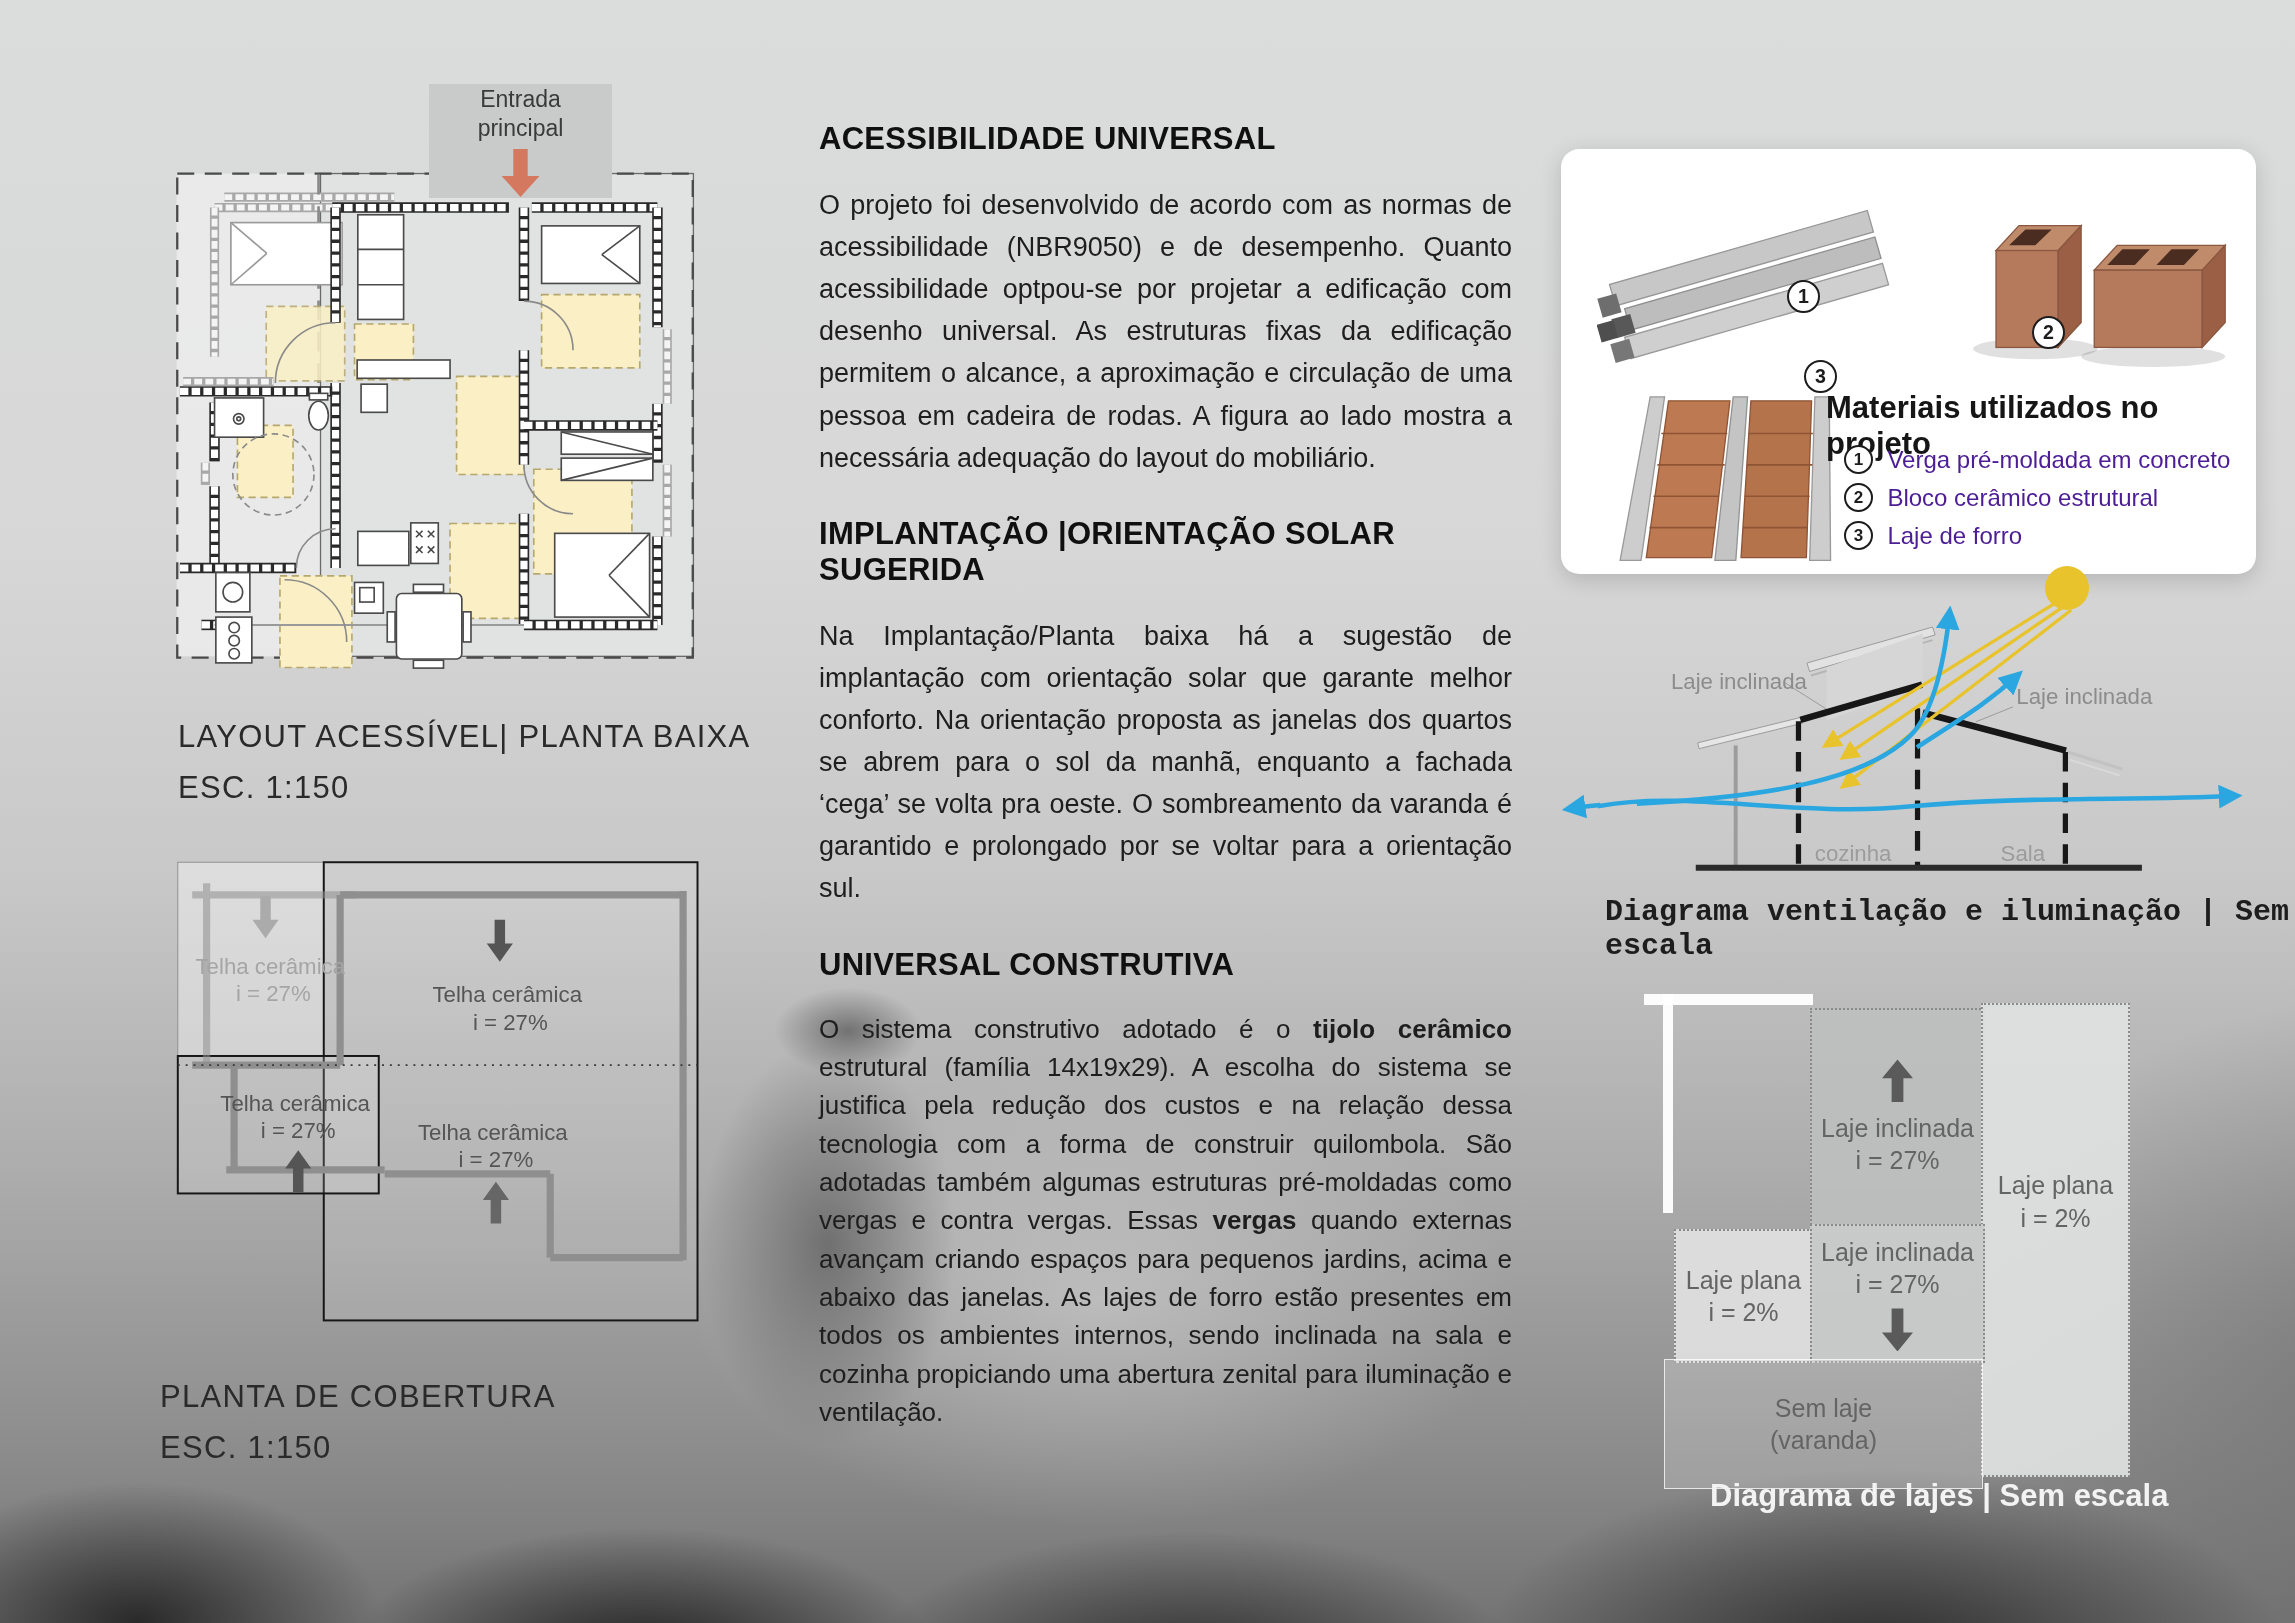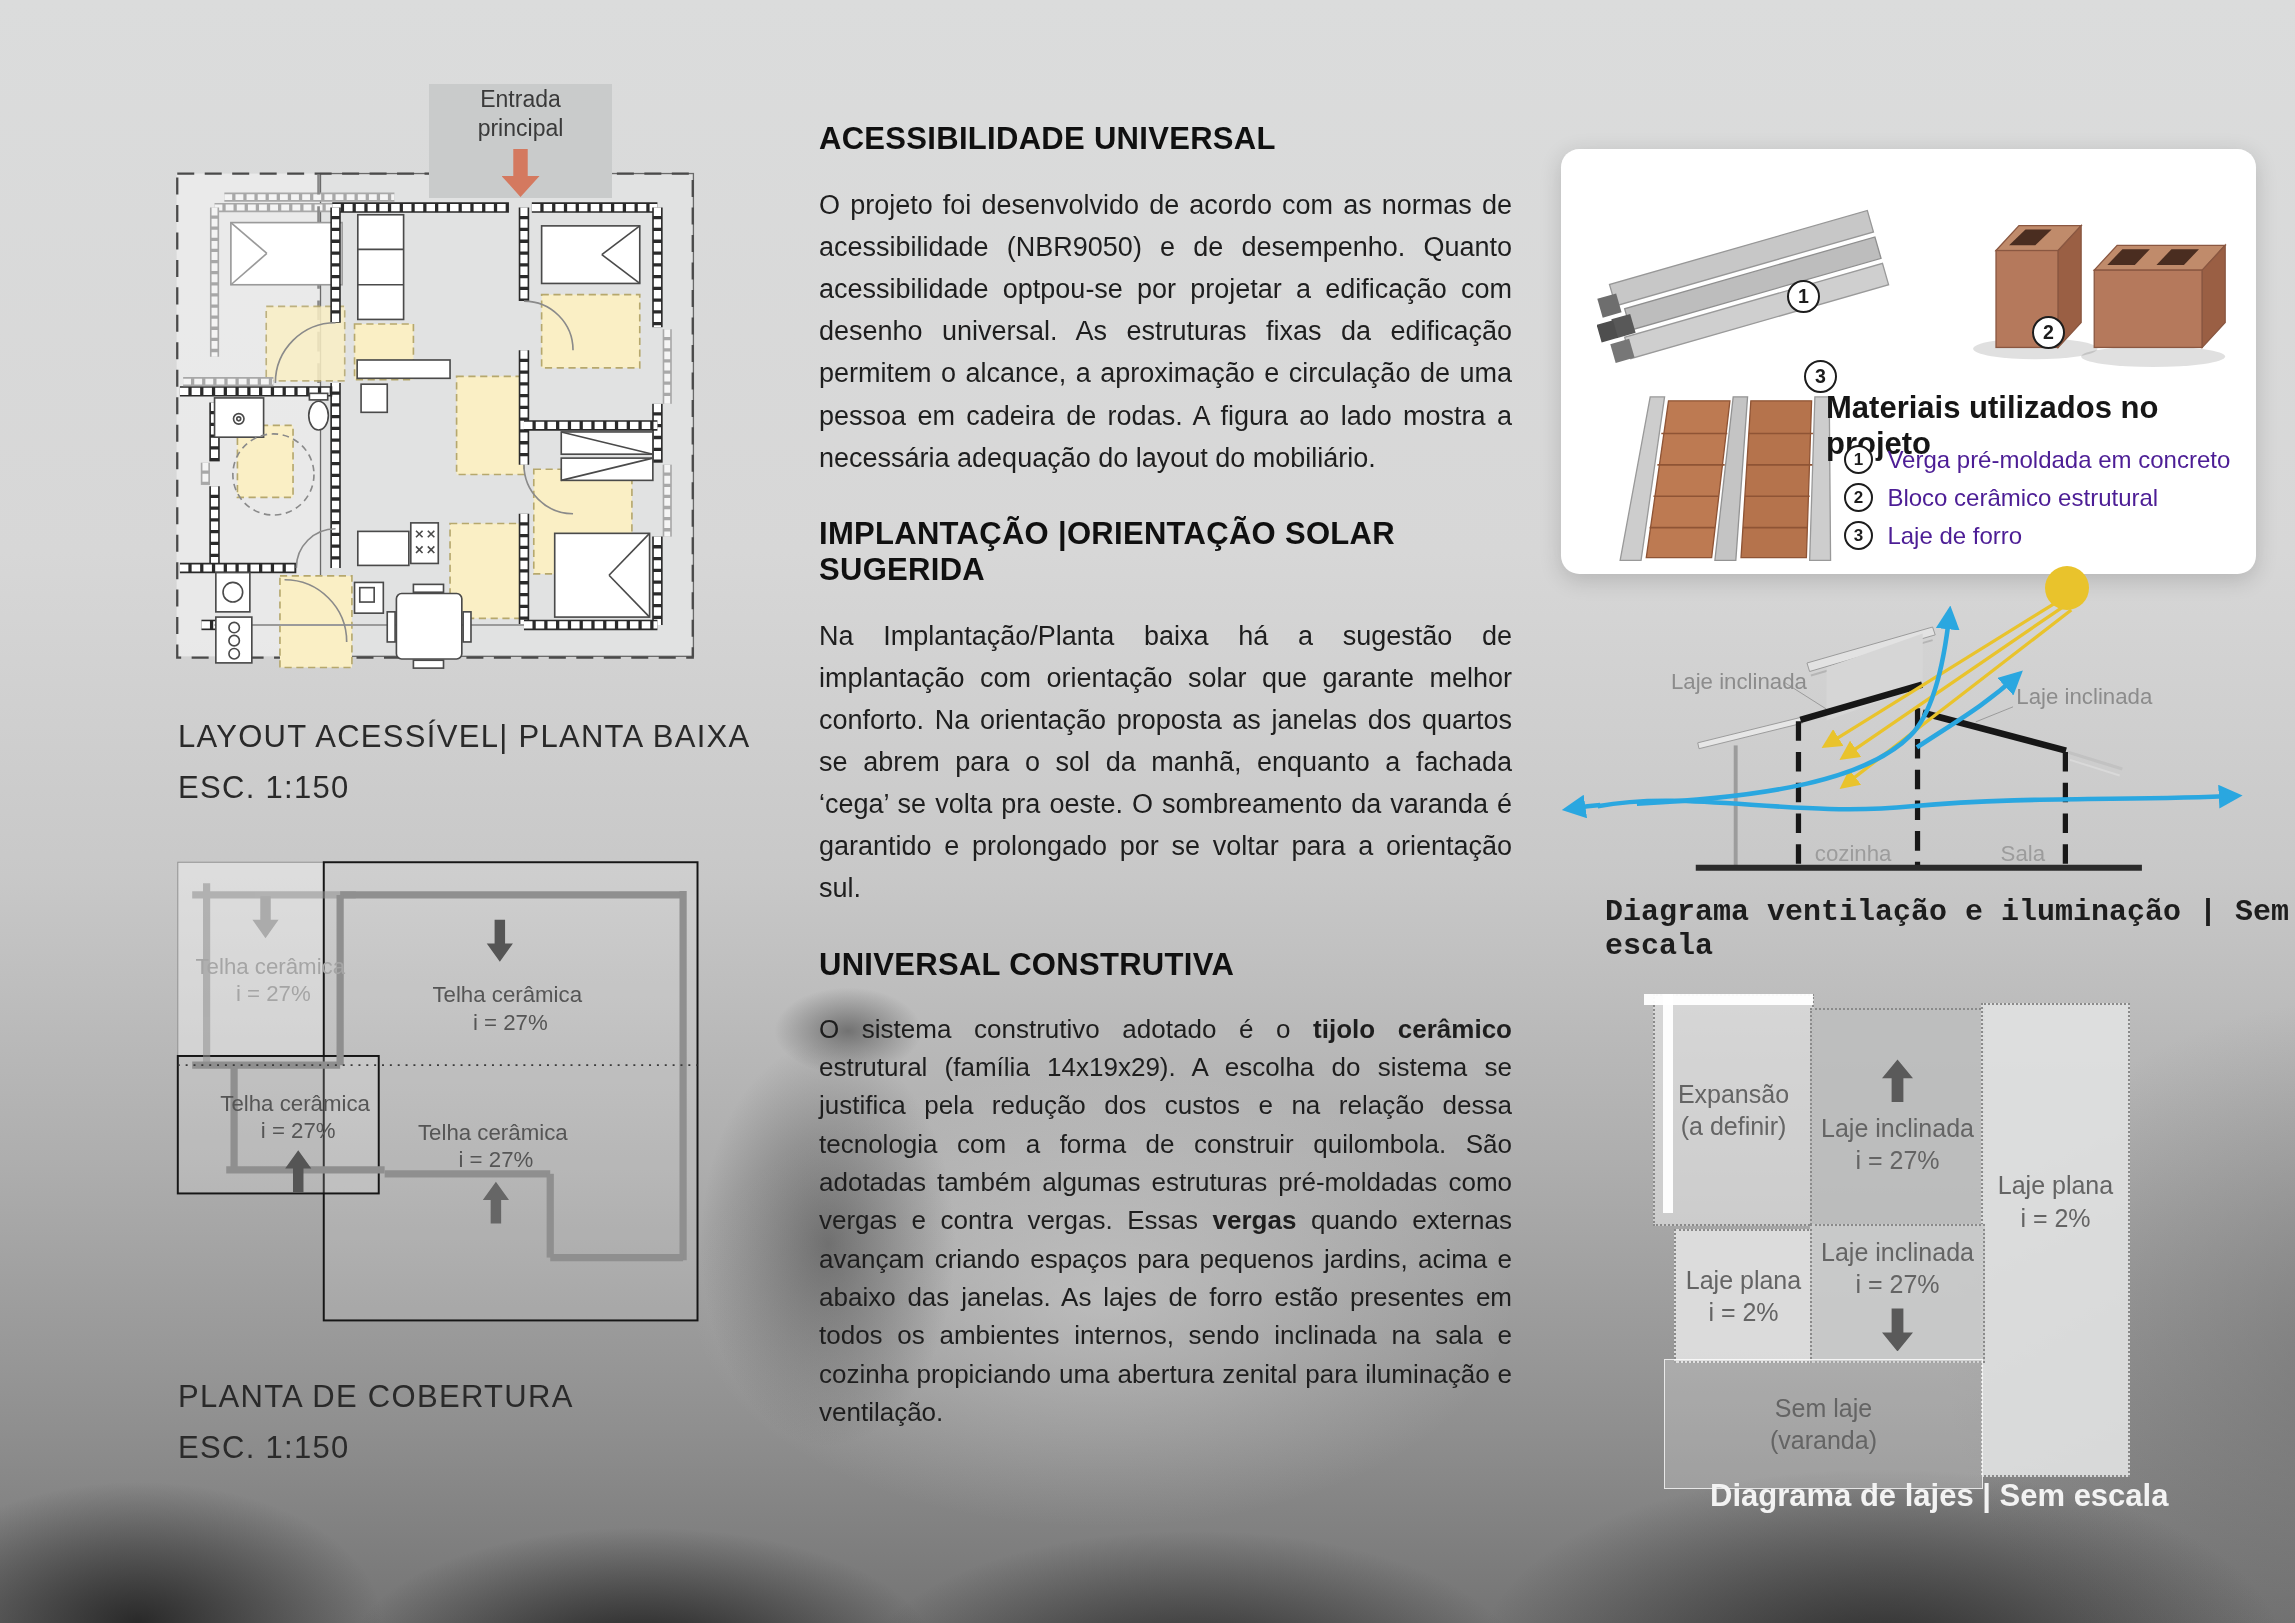--- a/index.html
+++ b/index.html
@@ -249,21 +249,21 @@
     <text class="rl" text-anchor="middle">
       <tspan x="188" y="388">Telha cerâmica</tspan>
       <tspan x="188" y="430">i = 27%</tspan>
     </text>
     <text class="rl" text-anchor="middle">
       <tspan x="490" y="432">Telha cerâmica</tspan>
       <tspan x="490" y="474">i = 27%</tspan>
     </text>
   </svg>
 
-  <div class="abs cap" style="left:178px;top:1372px">
+  <div class="abs cap" style="left:160px;top:1372px">
     <div>PLANTA DE COBERTURA</div>
     <div>ESC. 1:150</div>
   </div>
 
   <div class="abs col-mid">
     <div class="h-sec">ACESSIBILIDADE UNIVERSAL</div>
     <p class="p-sec mt-p">O projeto foi desenvolvido de acordo com as normas de acessibilidade (NBR9050) e de desempenho. Quanto acessibilidade optpou-se por projetar a edificação com desenho universal. As estruturas fixas da edificação permitem o alcance, a aproximação e circulação de uma pessoa em cadeira de rodas. A figura ao lado mostra a necessária adequação do layout do mobiliário.</p>
     <div class="h-sec mt-h">IMPLANTAÇÃO |ORIENTAÇÃO SOLAR SUGERIDA</div>
     <p class="p-sec mt-p">Na Implantação/Planta baixa há a sugestão de implantação com orientação solar que garante melhor conforto. Na orientação proposta as janelas dos quartos se abrem para o sol da manhã, enquanto a fachada ‘cega’ se volta pra oeste. O sombreamento da varanda é garantido e prolongado por se voltar para a orientação sul.</p>
     <div class="h-sec mt-h">UNIVERSAL CONSTRUTIVA</div>
@@ -368,24 +368,20 @@
       <text class="vlabel" x="700" y="196">Laje inclinada</text>
       <text class="vroom" x="392" y="436">cozinha</text>
       <text class="vroom" x="676" y="436">Sala</text>
     </g>
   </svg>
   <div class="abs vcap">Diagrama ventilação e iluminação | Sem escala</div>
 
   <div class="abs whitebar" style="left:1644px;top:994px;width:169px;height:10.5px"></div>
   <div class="abs whitebar" style="left:1663px;top:994px;width:9.8px;height:219px"></div>
 
-  <div class="abs slab dotted" style="left:1653px;top:994px;width:157px;height:228px;background:rgba(235,235,235,.55)">
-    <span>Expansão</span>
-    <span>(a definir)</span>
-  </div>
   <div class="abs slab dotted" style="left:1810px;top:1008px;width:171px;height:216px;background:rgba(189,190,190,.92)">
     <span class="block-arrow up arrow" style="margin-bottom:9.2px"></span>
     <span>Laje inclinada</span>
     <span>i = 27%</span>
   </div>
   <div class="abs slab dotted" style="left:1981px;top:1003px;width:149px;height:474px;background:rgba(224,225,225,.92);justify-content:flex-start;padding-top:164px;box-sizing:border-box">
     <span>Laje plana</span>
     <span>i = 2%</span>
   </div>
   <div class="abs slab dotted" style="left:1674px;top:1229px;width:135px;height:130px;background:rgba(228,228,228,.88)">

